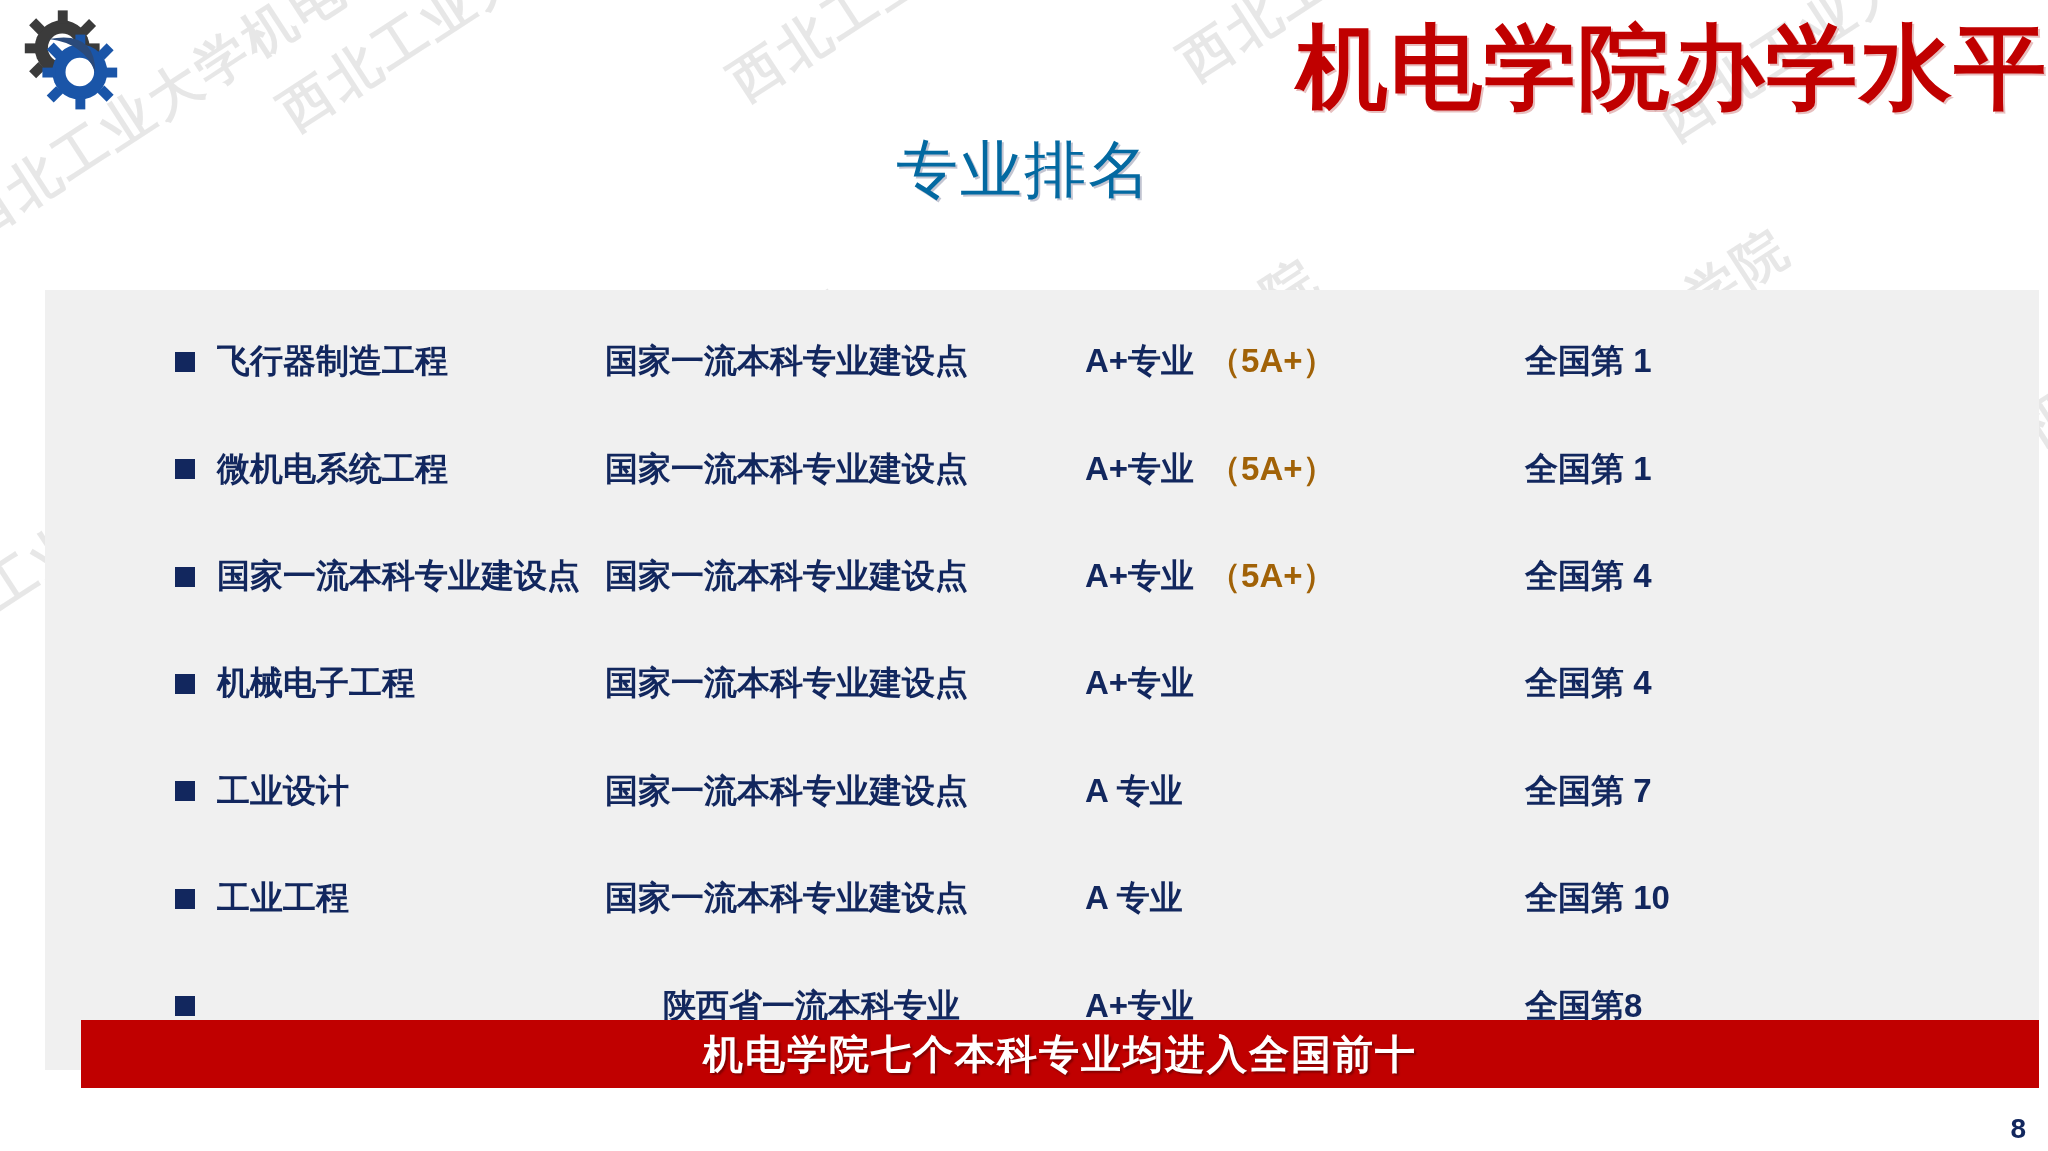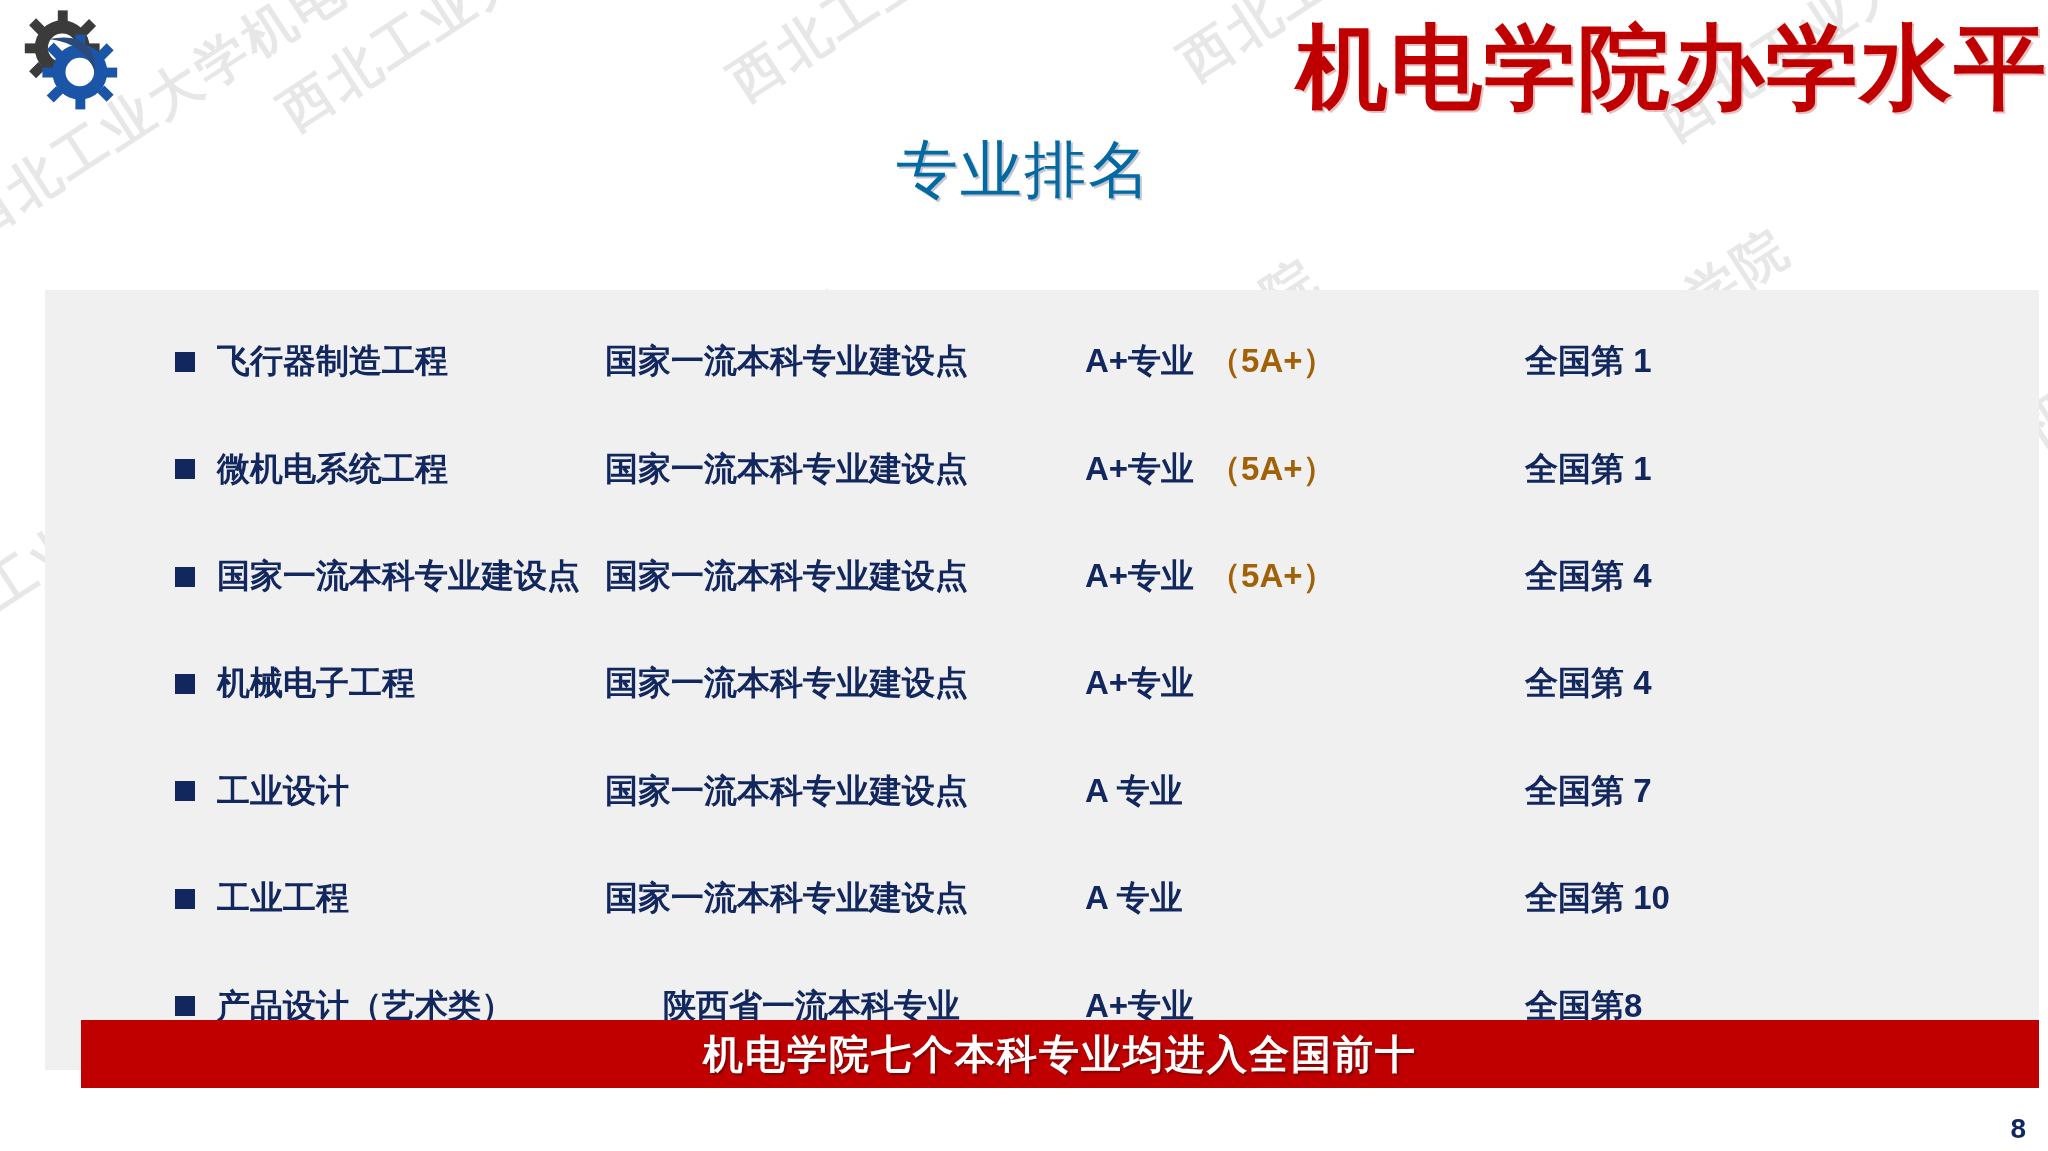--- a/index.html
+++ b/index.html
@@ -240,21 +240,20 @@
         <div class="c-cert">国家一流本科专业建设点</div>
         <div class="c-grade">
           <span>A  专业</span><span class="gap"></span><span class="tag-red"></span>
         </div>
         <div class="c-rank">全国第 10</div>
       </div>
 
       <div class="row">
         <div class="c-name">
           <span class="bullet"></span>
-          <span>产品设计（艺术类）</span>
         </div>
         <div class="c-cert narrow">陕西省一流本科专业</div>
         <div class="c-grade">
           <span>A+专业</span><span class="gap"></span><span class="tag-red"></span>
         </div>
         <div class="c-rank">全国第8</div>
       </div>
 
     </div>
   </div>

